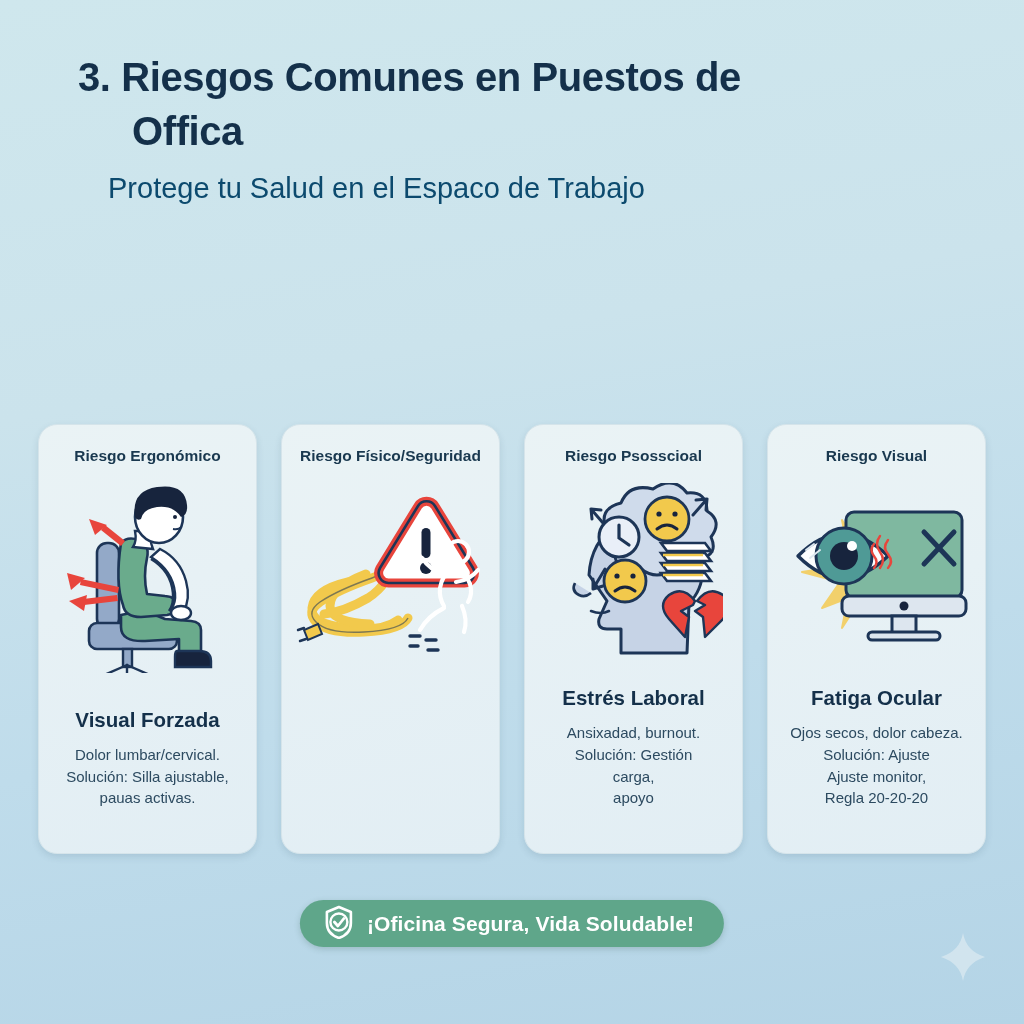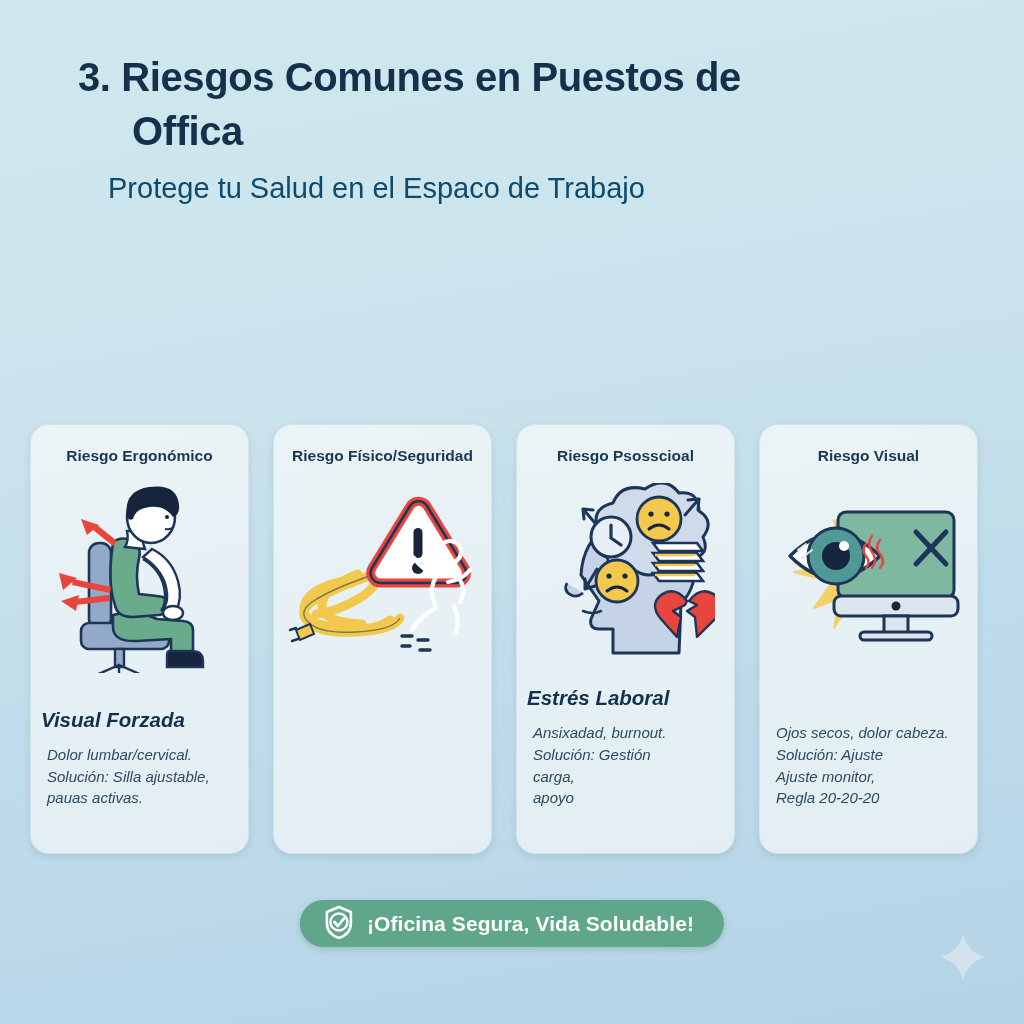--- a/index.html
+++ b/index.html
@@ -46,21 +46,21 @@
     padding-left: 44px;
     margin-top: 12px;
     line-height: 1.3;
     white-space: nowrap;
   }
 
   
   .cards-row {
     position: absolute;
     top: 424px;
-    left: 30px;
+    left: 38px;
     width: 948px;
     display: flex;
     gap: 24px;
   }
 
   .card {
     width: 219px;
     height: 430px;
     border-radius: 19px;
     background: linear-gradient(165deg, #eaf3f5 0%, #e7f1f5 40%, #e2eef4 100%);
@@ -90,23 +90,22 @@
     display: flex;
     align-items: center;
     justify-content: center;
   }
 
   .card-art svg { display: block; }
 
   .card-body {
     margin-top: auto;
     width: 100%;
-    text-align: left;
+    text-align: center;
     padding-bottom: 26px;
-    font-style: italic;
   }
 
   .card-title {
     font-size: 20.5px;
     font-weight: 700;
     color: #14304a;
     line-height: 1.2;
     margin-bottom: 11px;
     white-space: nowrap;
   }
@@ -354,20 +353,21 @@
           <path d="M90 48 q-5 6 0 12 q5 6 0 12"></path>
         </g>
 
         <g stroke="#dde8f0" stroke-width="2" stroke-linecap="round">
           <path d="M22 54 l8 -6"></path>
             <path d="M26 62 l10 -8"></path>
         </g>
       </svg>
     </div>
     <div class="card-body">
+      <div class="card-title">Fatiga Ocular</div>
       <div class="card-desc">Ojos secos, dolor cabeza.
 Solución: Ajuste
 Ajuste monitor,
 Regla 20-20-20</div>
     </div>
   </div>
 
 </div>
 
 <div class="badge">

